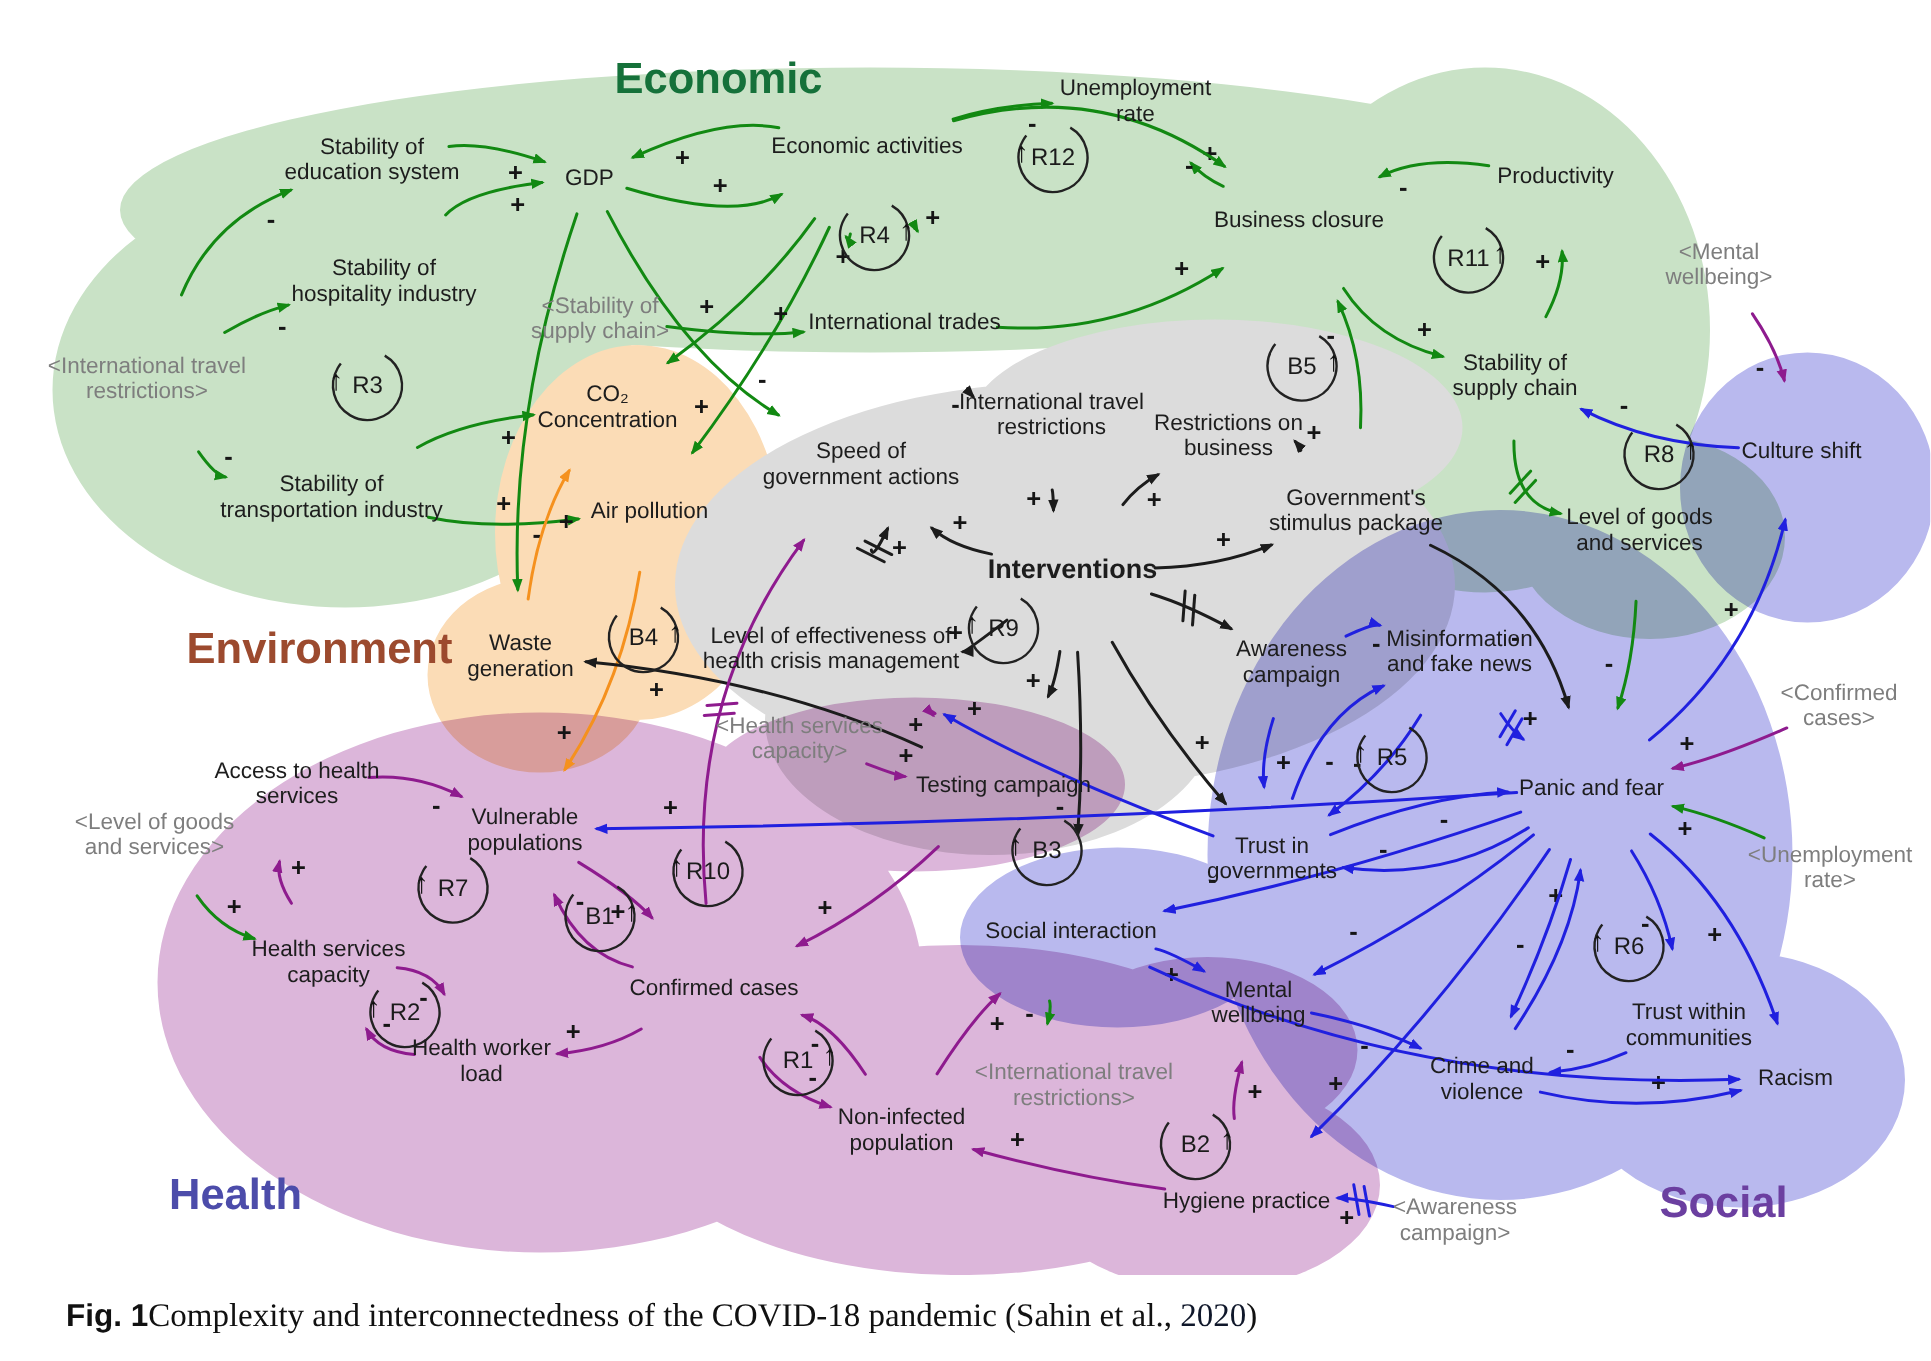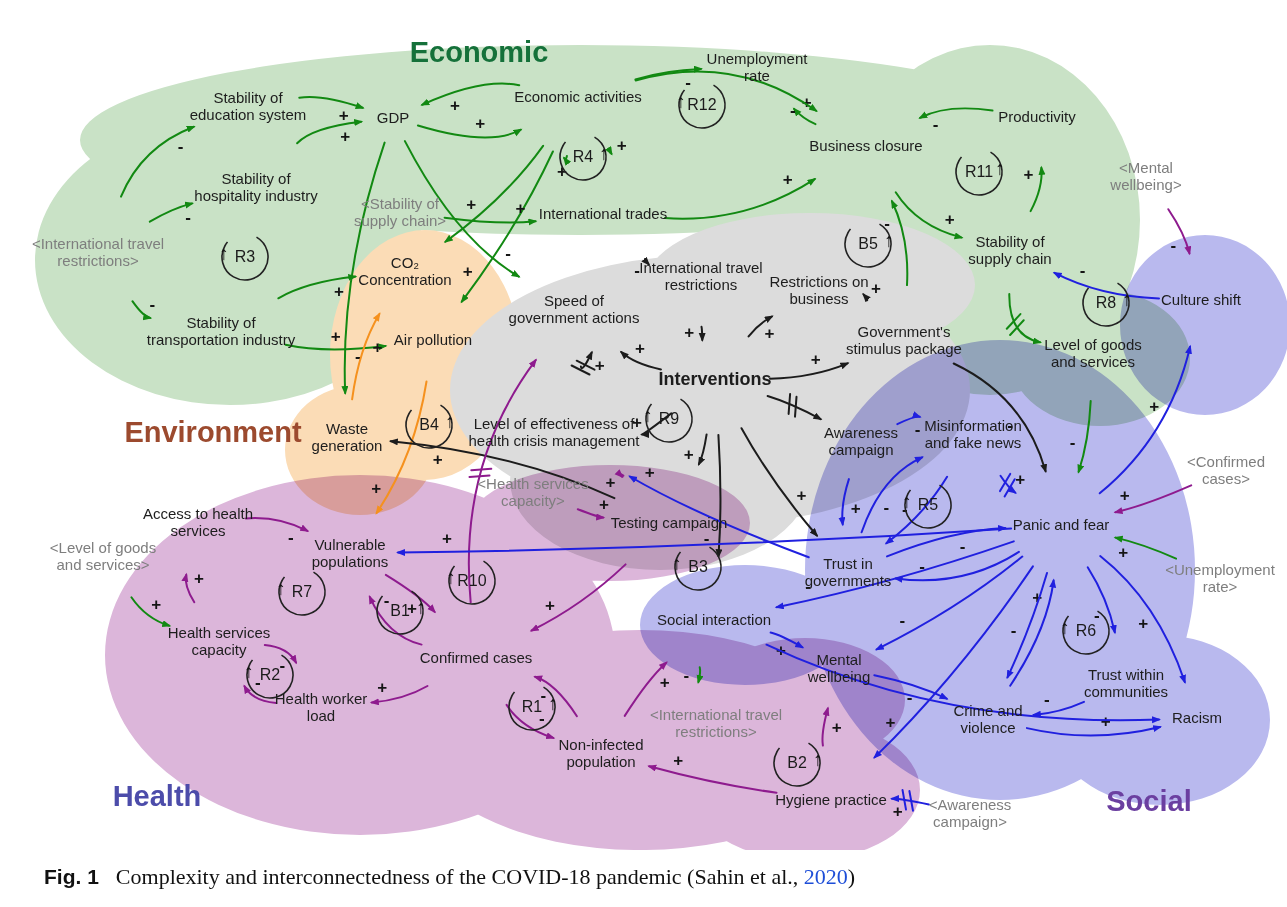--- a/index.html
+++ b/index.html
@@ -4,22 +4,22 @@
 <style>
   html,body{margin:0;padding:0;background:#fff;}
   #figure{position:relative;width:1287px;height:907px;background:#ffffff;overflow:hidden;
           font-family:"Liberation Sans",sans-serif;}
   #diagram{position:absolute;left:0;top:0;}
   svg text{font-family:"Liberation Sans",sans-serif;}
   .blend{mix-blend-mode:multiply;}
   .caption{position:absolute;left:44px;top:864px;width:1200px;
            font-family:"Liberation Serif",serif;font-size:22px;color:#111;}
   .caption .fig{font-family:"Liberation Sans",sans-serif;font-weight:bold;
-                font-size:21px;margin-right:17px;}
-  .caption a{color:#1d4ed8;text-decoration:none;cursor:pointer;}
+                font-size:21px;margin-right:0;}
+  .caption a{color:#0f172a;text-decoration:none;cursor:pointer;}
 </style>
 </head>
 <body>
 
 <div id="figure">
   <svg id="diagram" width="1287" height="850" viewBox="0 0 1287 850">
       <defs>
         <marker id="mk-g" markerWidth="10" markerHeight="9" refX="7" refY="3.5" orient="auto" markerUnits="userSpaceOnUse">
           <path d="M0,0 L9,3.5 L0,7 Z" fill="#128912"></path>
         </marker>

